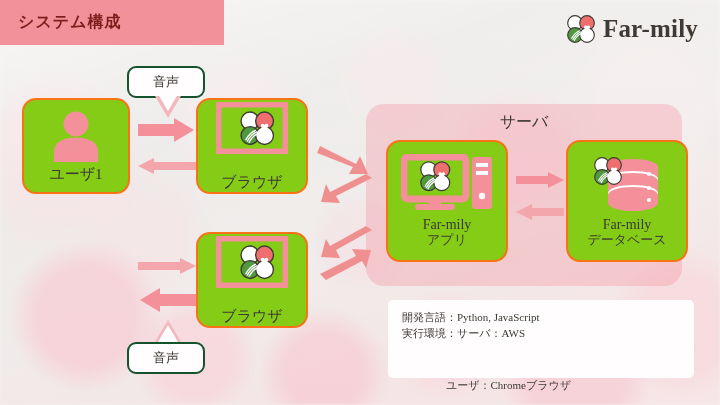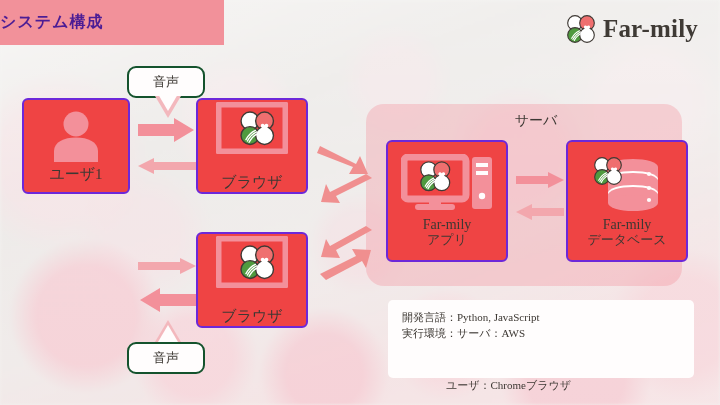--- a/index.html
+++ b/index.html
@@ -41,34 +41,34 @@
   }
 
   
   #title-bar {
     position: absolute; left: 0; top: 0;
     width: 224px; height: 45px;
     background: #f2919a;
     display: flex; align-items: center;
   }
   #title-text {
-    color: #4c1d95; font-size: 16px; font-weight: bold;
-    letter-spacing: 1px; 
+    color: #7f1d1d; font-size: 16px; font-weight: bold;
+    letter-spacing: 1px; padding-left: 18px;
   }
 
   
   #brand { position: absolute; right: 22px; top: 14px; display: flex; align-items: center; gap: 7px; }
   #brand-name { font-family: "Liberation Serif","DejaVu Serif",serif; font-size: 25px; font-weight: bold; color: #3f3a35; letter-spacing: .2px; }
 
   
   .card {
     position: absolute;
-    background: #ef4444;
-    border: 2px solid #6d28d9;
-    border-radius: 6px;
+    background: #84cc16;
+    border: 2px solid #f97316;
+    border-radius: 14px;
     display: flex; flex-direction: column;
     align-items: center; justify-content: center;
   }
   .card-label {
     font-family: "Liberation Serif","DejaVu Serif",serif;
     color: #3d3833; text-align: center; line-height: 1.12;
   }
 
   
   #user1 { left: 22px; top: 98px;  width: 108px; height: 96px; }
@@ -81,23 +81,23 @@
   .browser-label { font-size: 15px; margin-top: 20px; }
 
   
   #server-panel {
     position: absolute; left: 366px; top: 104px;
     width: 316px; height: 182px;
     background: rgba(242,145,154,.34);
     border-radius: 18px;
   }
   #server-title {
-    position: absolute; left: 378px; top: 112px; width: 316px;
+    position: absolute; left: 366px; top: 112px; width: 316px;
     text-align: center; font-family: "Liberation Serif","DejaVu Serif",serif;
-    font-size: 14px; color: #3d3833;
+    font-size: 16px; color: #3d3833;
   }
   #app-card { left: 386px; top: 140px; width: 122px; height: 122px; }
   #db-card  { left: 566px; top: 140px; width: 122px; height: 122px; }
   .server-label { font-size: 14px; margin-top: 5px; }
   .server-label .l2 { font-size: 13px; display: block; }
 
   
   .callout {
     position: absolute;
     background: #fffdfd; border: 2px solid #14532d;

